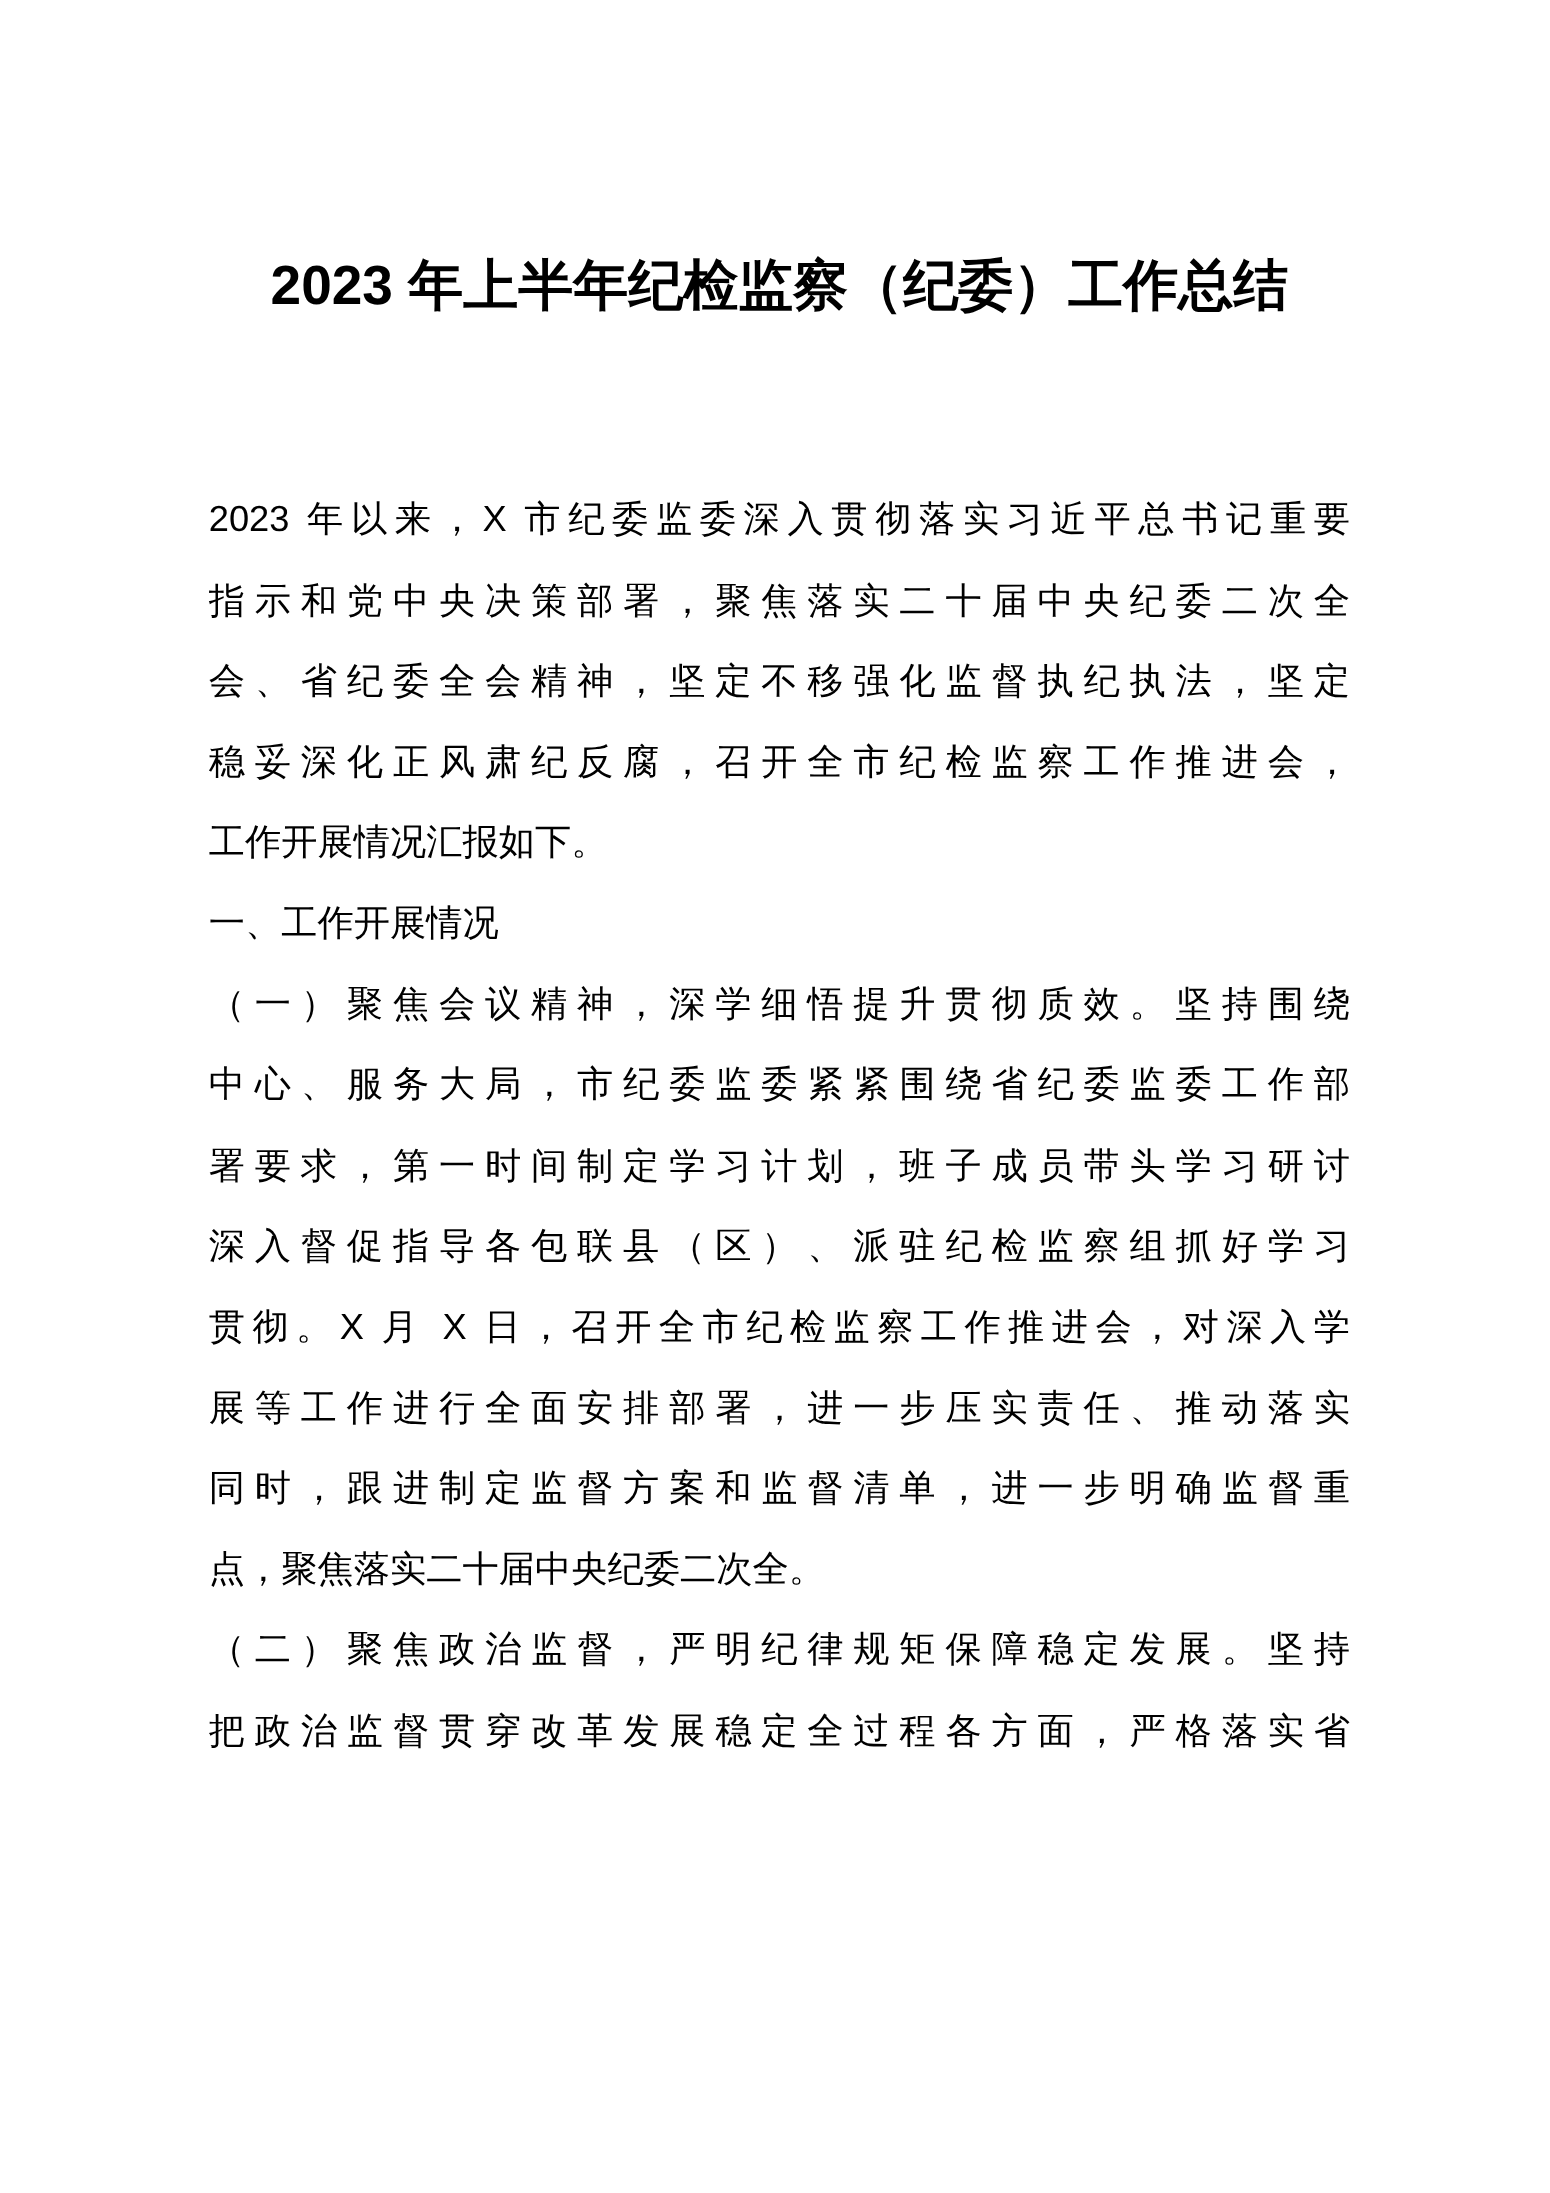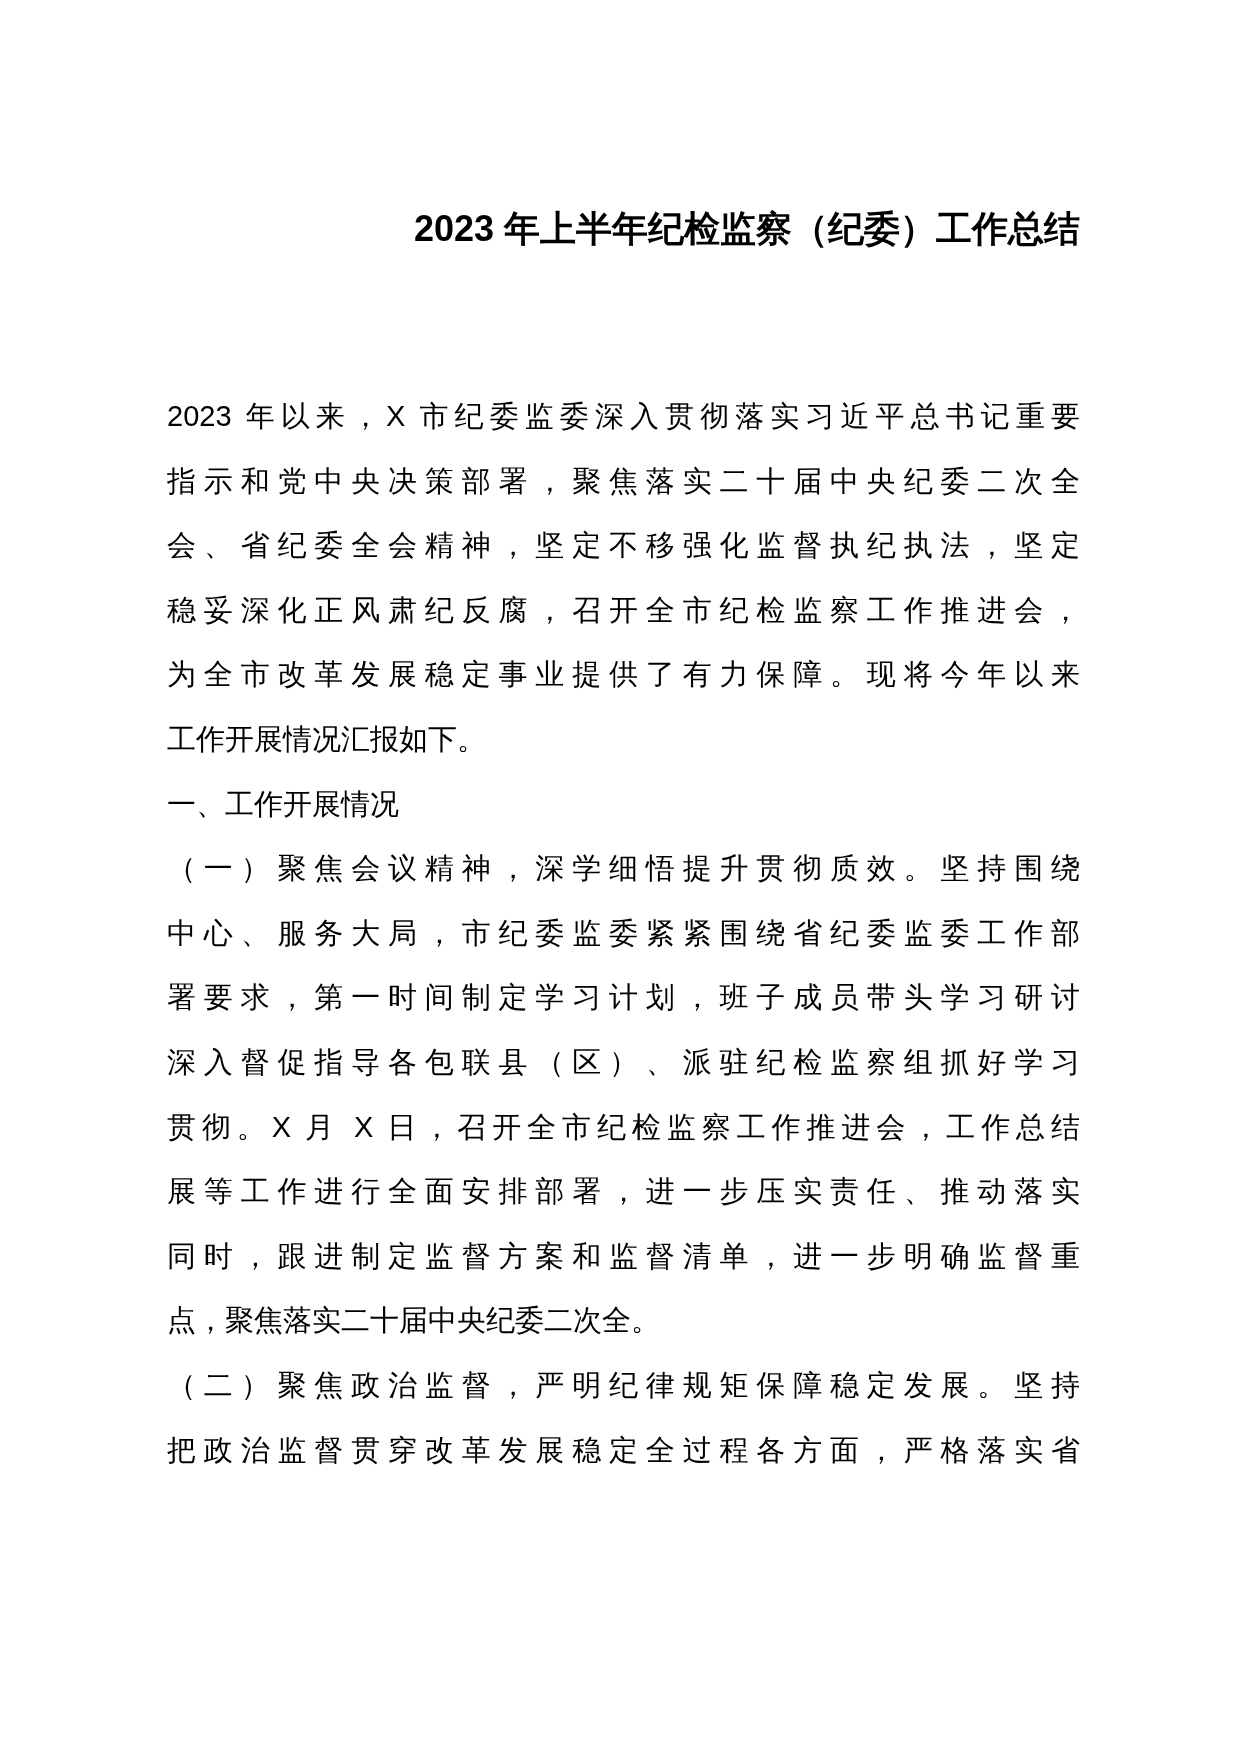--- a/index.html
+++ b/index.html
@@ -15,24 +15,24 @@
     color: #000000;
   }
   .page {
     box-sizing: border-box;
     width: 1240px;
     height: 1754px;
     padding: 205px 160px 0 167px;
     background: #ffffff;
   }
   .doc-title {
-    font-size: 36px;
+    font-size: 44px;
     line-height: 48px;
     font-weight: 700;
-    text-align: right;
+    text-align: center;
     margin: 0 0 131px 0;
     letter-spacing: 0;
     white-space: nowrap;
   }
   .body-text {
     font-size: 29px;
     line-height: 64.6px;
     font-weight: 400;
   }
   .line {
@@ -51,27 +51,26 @@
 <body>
 
 <div class="page">
   <h1 class="doc-title">2023 年上半年纪检监察（纪委）工作总结</h1>
 
   <div class="body-text">
     <div class="line">2023 年以来，X 市纪委监委深入贯彻落实习近平总书记重要</div>
     <div class="line">指示和党中央决策部署，聚焦落实二十届中央纪委二次全</div>
     <div class="line">会、省纪委全会精神，坚定不移强化监督执纪执法，坚定</div>
     <div class="line">稳妥深化正风肃纪反腐，召开全市纪检监察工作推进会，</div>
-    <div class="line">为全市改革发展稳定事业提供了有力保障。现将今年以来</div>
     <div class="line line-end">工作开展情况汇报如下。</div>
     <div class="line line-end">一、工作开展情况</div>
     <div class="line">（一）聚焦会议精神，深学细悟提升贯彻质效。坚持围绕</div>
     <div class="line">中心、服务大局，市纪委监委紧紧围绕省纪委监委工作部</div>
     <div class="line">署要求，第一时间制定学习计划，班子成员带头学习研讨</div>
     <div class="line">深入督促指导各包联县（区）、派驻纪检监察组抓好学习</div>
-    <div class="line">贯彻。X 月 X 日，召开全市纪检监察工作推进会，工作总结</div>
+    <div class="line">贯彻。X 月 X 日，召开全市纪检监察工作推进会，对深入学</div>
     <div class="line">展等工作进行全面安排部署，进一步压实责任、推动落实</div>
     <div class="line">同时，跟进制定监督方案和监督清单，进一步明确监督重</div>
     <div class="line line-end">点，聚焦落实二十届中央纪委二次全。</div>
     <div class="line">（二）聚焦政治监督，严明纪律规矩保障稳定发展。坚持</div>
     <div class="line">把政治监督贯穿改革发展稳定全过程各方面，严格落实省</div>
   </div>
 </div>
 
 </body></html>

